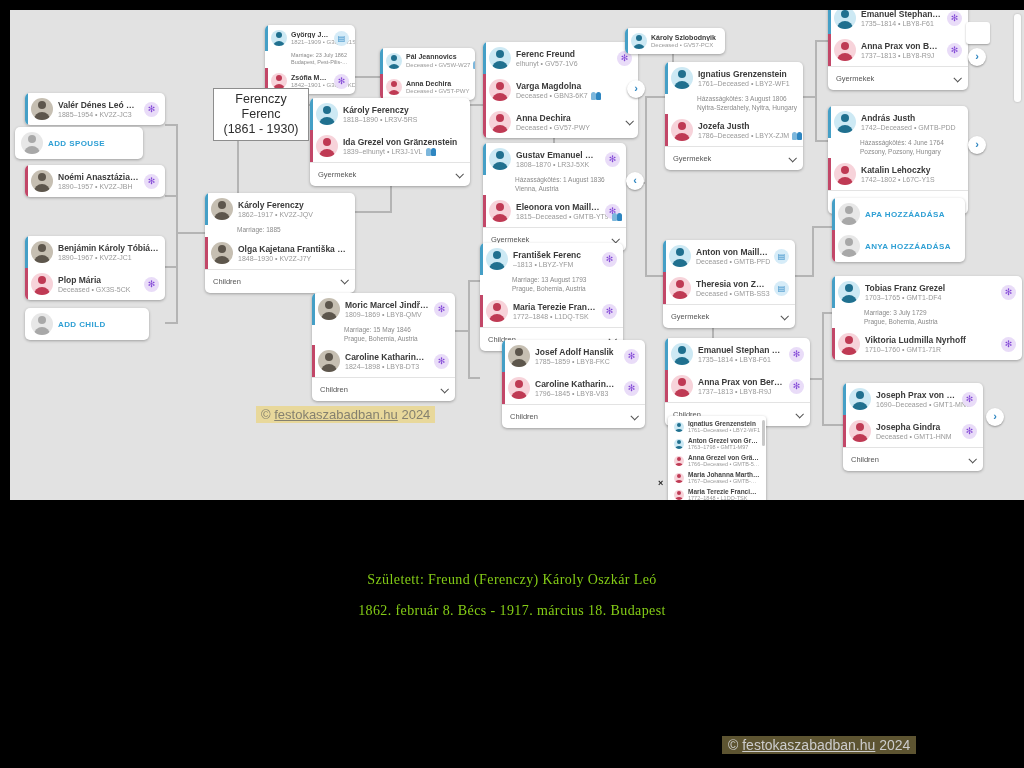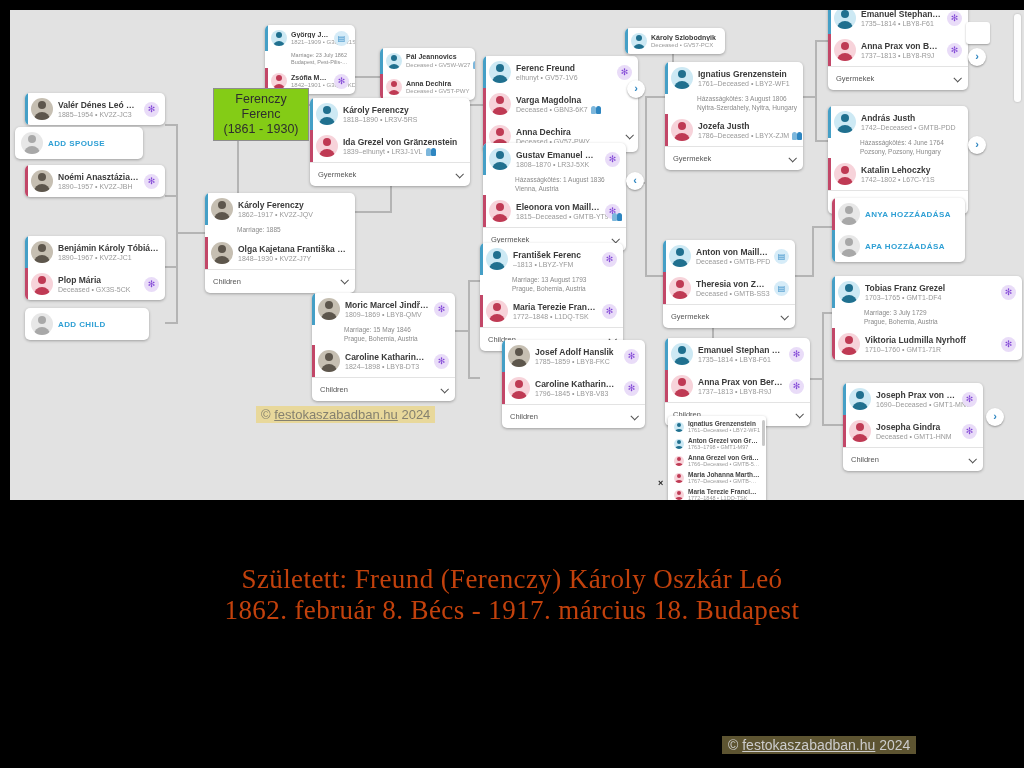--- a/index.html
+++ b/index.html
@@ -64,31 +64,31 @@
   .ldot::before{content:"";position:absolute;top:1px;left:50%;transform:translateX(-50%);width:4px;height:4px;border-radius:50%;background:currentColor;}
   .ldot::after{content:"";position:absolute;bottom:-2px;left:50%;transform:translateX(-50%);width:8px;height:5px;border-radius:4px 4px 0 0;background:currentColor;}
   .ltxt{min-width:0;}
   .lname{font-size:6.5px;font-weight:bold;color:#444;white-space:nowrap;overflow:hidden;text-overflow:ellipsis;}
   .lsub{font-size:5.5px;color:#9a9a9a;white-space:nowrap;overflow:hidden;text-overflow:ellipsis;}
   .lscroll{position:absolute;right:1px;top:4px;width:3px;height:26px;background:#c9c9c9;border-radius:2px;}
 
   
   .chevbtn{position:absolute;width:18px;height:18px;border-radius:50%;background:#fff;box-shadow:0 1px 2px rgba(0,0,0,.35);
            color:#2e86c1;font-size:11px;font-weight:bold;text-align:center;line-height:16px;z-index:4;}
-  .rootlabel{position:absolute;left:203px;top:78px;width:90px;padding:3px 2px;background:#84cc16;border:1px solid #8d8d8d;
+  .rootlabel{position:absolute;left:203px;top:78px;width:90px;padding:3px 2px;background:#ffffff;border:1px solid #8d8d8d;
              text-align:center;font-size:12.5px;color:#2e2e2e;line-height:15px;z-index:3;}
   .treemark{position:absolute;left:246px;top:396px;background:#e8d89b;color:#85816f;font-size:13px;padding:1px 5px;z-index:6;white-space:nowrap;}
   .treemark .lnk{text-decoration:underline;}
   .fragment{position:absolute;background:#fff;border-radius:3px;box-shadow:0 1px 2px rgba(0,0,0,.3);z-index:3;}
   .scrollstrip{position:absolute;background:#fdfdfd;border-radius:3px;z-index:3;box-shadow:0 0 2px rgba(0,0,0,.25);}
   .xclose{position:absolute;font-size:9px;font-weight:bold;color:#222;z-index:6;}
 
   
-  .caption{position:absolute;left:0;top:564px;width:100%;text-align:center;color:#c2410c;
-           font-family:"Liberation Serif","DejaVu Serif",serif;font-size:27px;line-height:31px;letter-spacing:.4px;}
+  .caption{position:absolute;left:0;top:564px;width:100%;text-align:center;color:#84cc16;
+           font-family:"Liberation Serif","DejaVu Serif",serif;font-size:14px;line-height:31px;letter-spacing:.4px;}
   .footmark{position:absolute;left:722px;top:736px;background:#5d5431;color:#cccccc;font-size:14px;padding:1px 6px;white-space:nowrap;}
   .footmark .lnk{text-decoration:underline;}
 </style>
 </head>
 <body>
 
 <div class="canvas" id="cv">
   <div class="rootlabel">
     <div>Ferenczy Ferenc</div>
     <div>(1861 - 1930)</div>
@@ -342,21 +342,21 @@
         </span>
         <span class="icons">
           <span class="cicon temple">✻</span>
         </span>
       </div>
       <div class="cfoot">
         <span class="flabel">Children</span>
         <span class="vchev"></span>
       </div>
     </div>
-    <div class="card" style="left: 473px; top: 46px; width: 155px;">
+    <div class="card" style="left: 473px; top: 32px; width: 155px;">
       <div class="row gm">
         <span class="bar"></span>
         <span class="avatar av-m"></span>
         <span class="info">
           <span class="name">Ferenc Freund</span>
           <span class="sub">
             <span>elhunyt • GV57-1V6</span>
           </span>
         </span>
         <span class="icons">
@@ -656,29 +656,29 @@
             <span>1742–1802 • L67C-Y1S</span>
           </span>
         </span>
       </div>
       <div class="cfoot">
         <span class="flabel">Gyermekek</span>
         <span class="vchev"></span>
       </div>
     </div>
     <div class="card" style="left: 822px; top: 188px; width: 133px;">
+      <div class="row addrow gm">
+        <span class="bar"></span>
+        <span class="avatar av-unknown"></span>
+        <span class="addlbl">APA HOZZÁADÁSA</span>
+      </div>
       <div class="row addrow gf">
         <span class="bar"></span>
         <span class="avatar av-unknown"></span>
         <span class="addlbl">ANYA HOZZÁADÁSA</span>
-      </div>
-      <div class="row addrow gm">
-        <span class="bar"></span>
-        <span class="avatar av-unknown"></span>
-        <span class="addlbl">APA HOZZÁADÁSA</span>
       </div>
     </div>
     <div class="card" style="left: 822px; top: 266px; width: 190px;">
       <div class="row gm">
         <span class="bar"></span>
         <span class="avatar av-m"></span>
         <span class="info">
           <span class="name">Tobias Franz Grezel</span>
           <span class="sub">
             <span>1703–1765 • GMT1-DF4</span>

